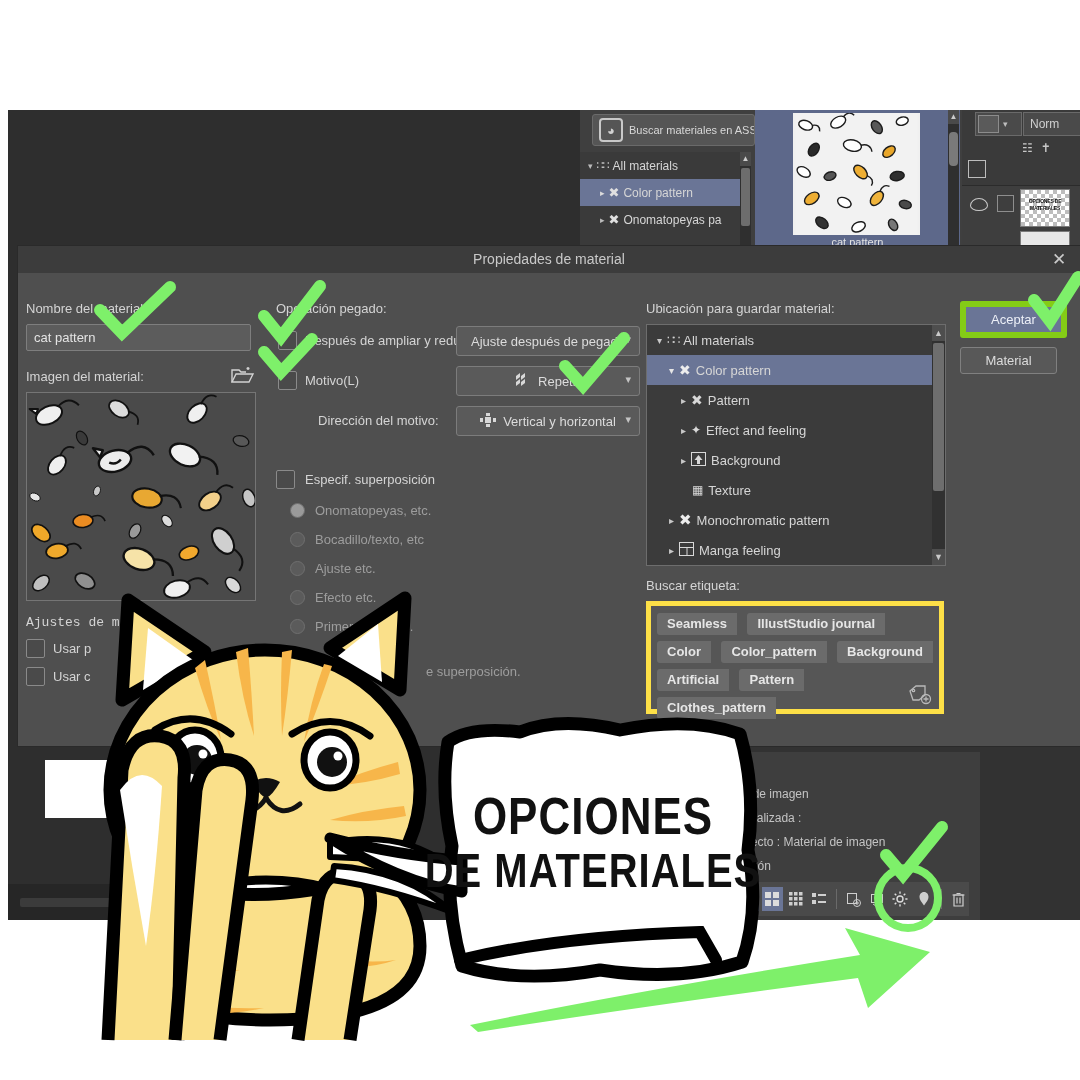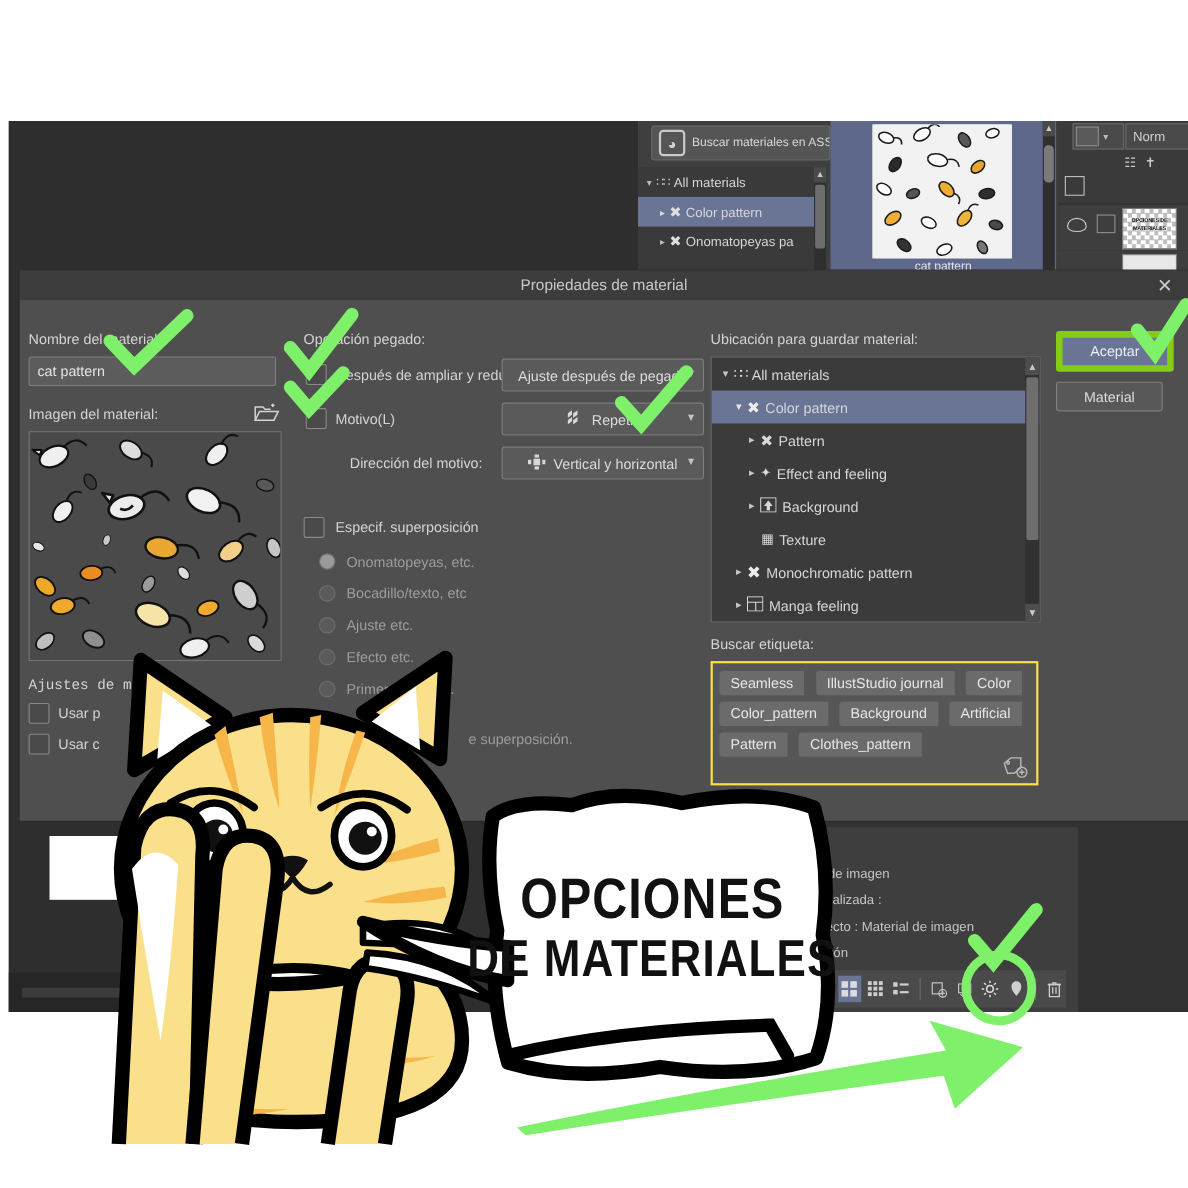--- a/index.html
+++ b/index.html
@@ -79,21 +79,21 @@
   .chk2{width:17px;height:17px;background:#4a4a4a;border:1px solid #8a8a8a;border-radius:2px;flex:none;}
 
   
   .col-r{position:absolute;left:628px;top:28px;width:320px;}
   .treebox{width:298px;height:240px;background:#3b3b3b;border:1px solid #6d6d6d;position:relative;overflow:hidden;}
   .trow{height:30px;display:flex;align-items:center;gap:5px;font-size:13px;color:#d6d6d6;white-space:nowrap;}
   .trow.sel{background:#6a7596;}
   .tscroll{position:absolute;right:0;top:0;width:13px;height:240px;background:#313131;}
   .tscroll .thumb{position:absolute;left:1px;top:18px;width:11px;height:148px;background:#6e6e6e;border-radius:2px;}
   .tscroll .a{position:absolute;left:0;width:13px;height:16px;background:#4e4e4e;color:#c9c9c9;font-size:9px;text-align:center;line-height:16px;}
-  .tagbox{width:298px;height:113px;background:#565656;border:2px solid #fde047;position:relative;padding:7px 0 0 6px;box-sizing:border-box;}
+  .tagbox{width:298px;height:113px;background:#565656;border:5px solid #fde047;position:relative;padding:7px 0 0 6px;box-sizing:border-box;font-weight:bold;}
   .tag{display:inline-block;height:22px;line-height:22px;background:#6b6b6b;border-radius:3px 0 0 3px;color:#e6e6e6;font-size:13px;padding:0 10px;margin:0 6px 6px 0;}
   .tagadd{position:absolute;right:8px;bottom:6px;width:24px;height:20px;}
 
   
   .btn{width:95px;height:25px;border-radius:3px;font-size:13px;display:flex;align-items:center;justify-content:center;}
   .btn-ok{background:#6a7596;border:6px solid #84cc16;color:#eceff7;}
   .btn-cancel{background:#585858;border:1px solid #808080;color:#dcdcdc;}
 
   
   .detail{position:absolute;left:580px;top:752px;width:400px;height:168px;background:#3e3e3e;}

